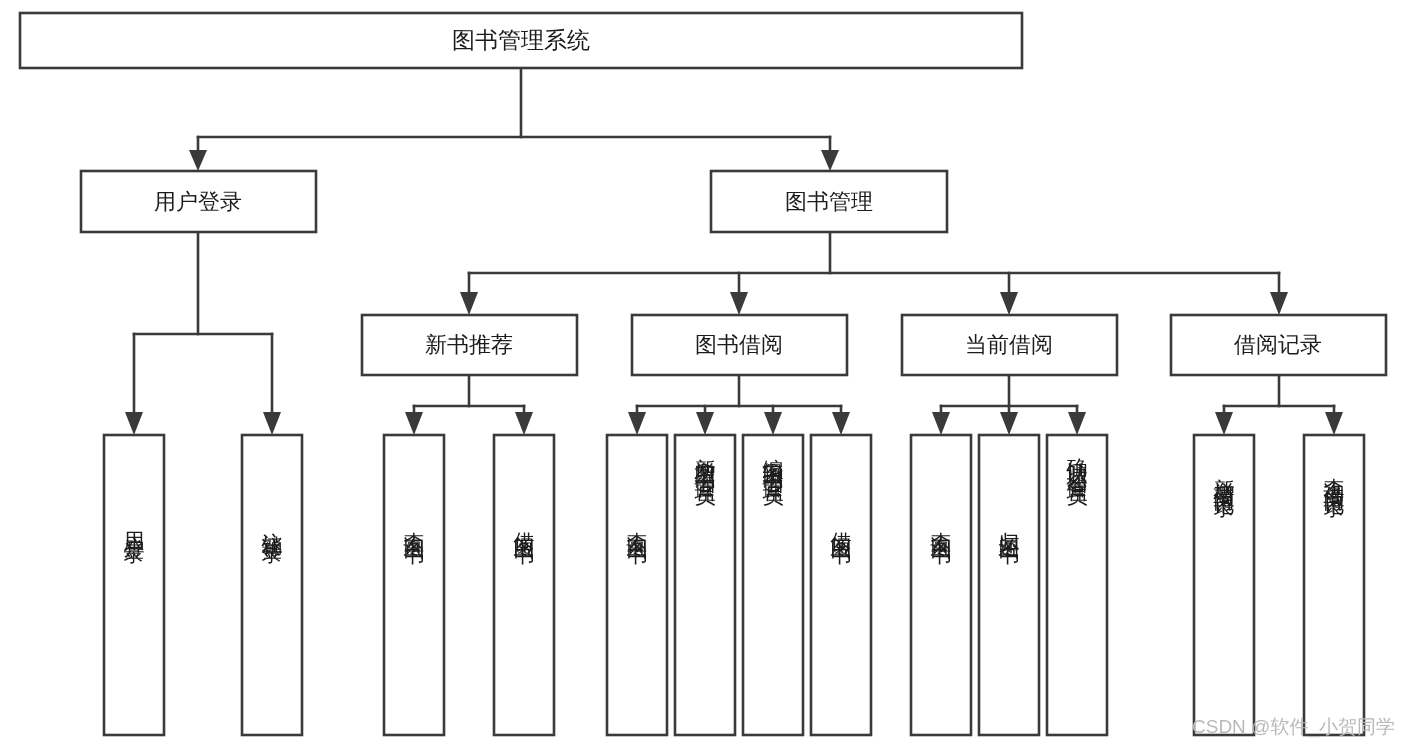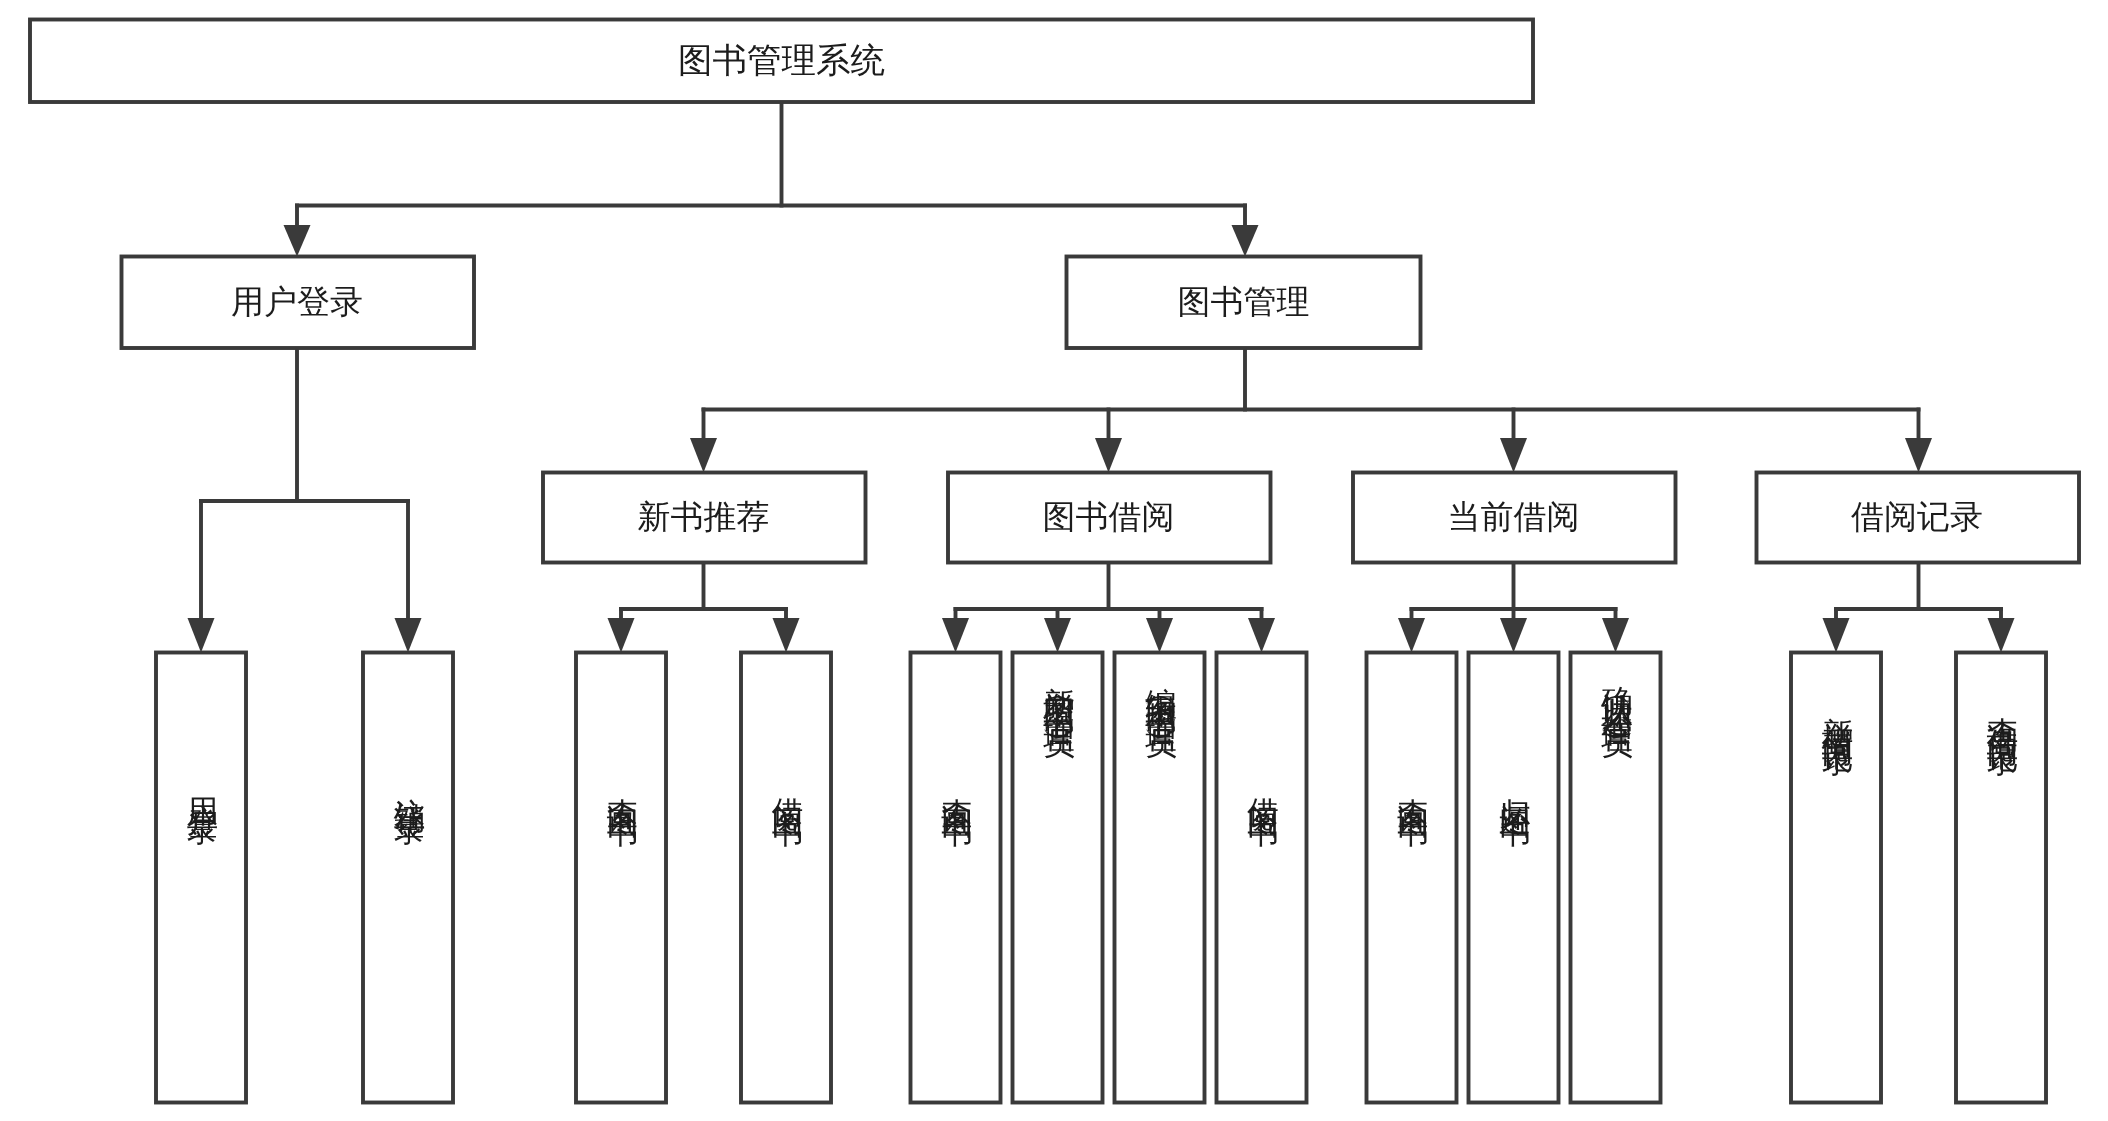--- a/index.html
+++ b/index.html
@@ -224,14 +224,15 @@
     <span class="vlabel">确认归还（管理员）</span>
   </div>
 
   <div class="vlabel-wrap" style="left:1194px; top:435px; width:60px; height:300px; padding-top:26px;">
     <span class="vlabel">新增借阅记录</span>
   </div>
   <div class="vlabel-wrap" style="left:1304px; top:435px; width:60px; height:300px; padding-top:26px;">
     <span class="vlabel">查询借阅记录</span>
   </div>
 
+  <div class="watermark" style="left:1192px; top:714px;">CSDN @软件_小贺同学</div>
 
 </div>
 
 </body></html>

